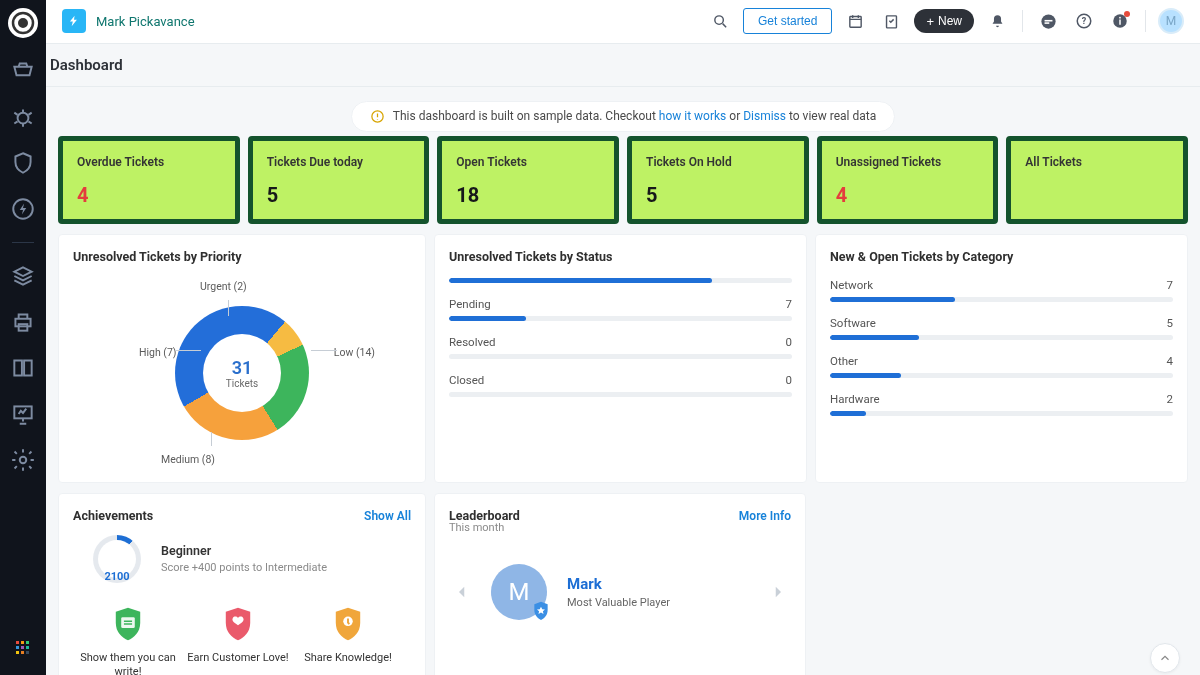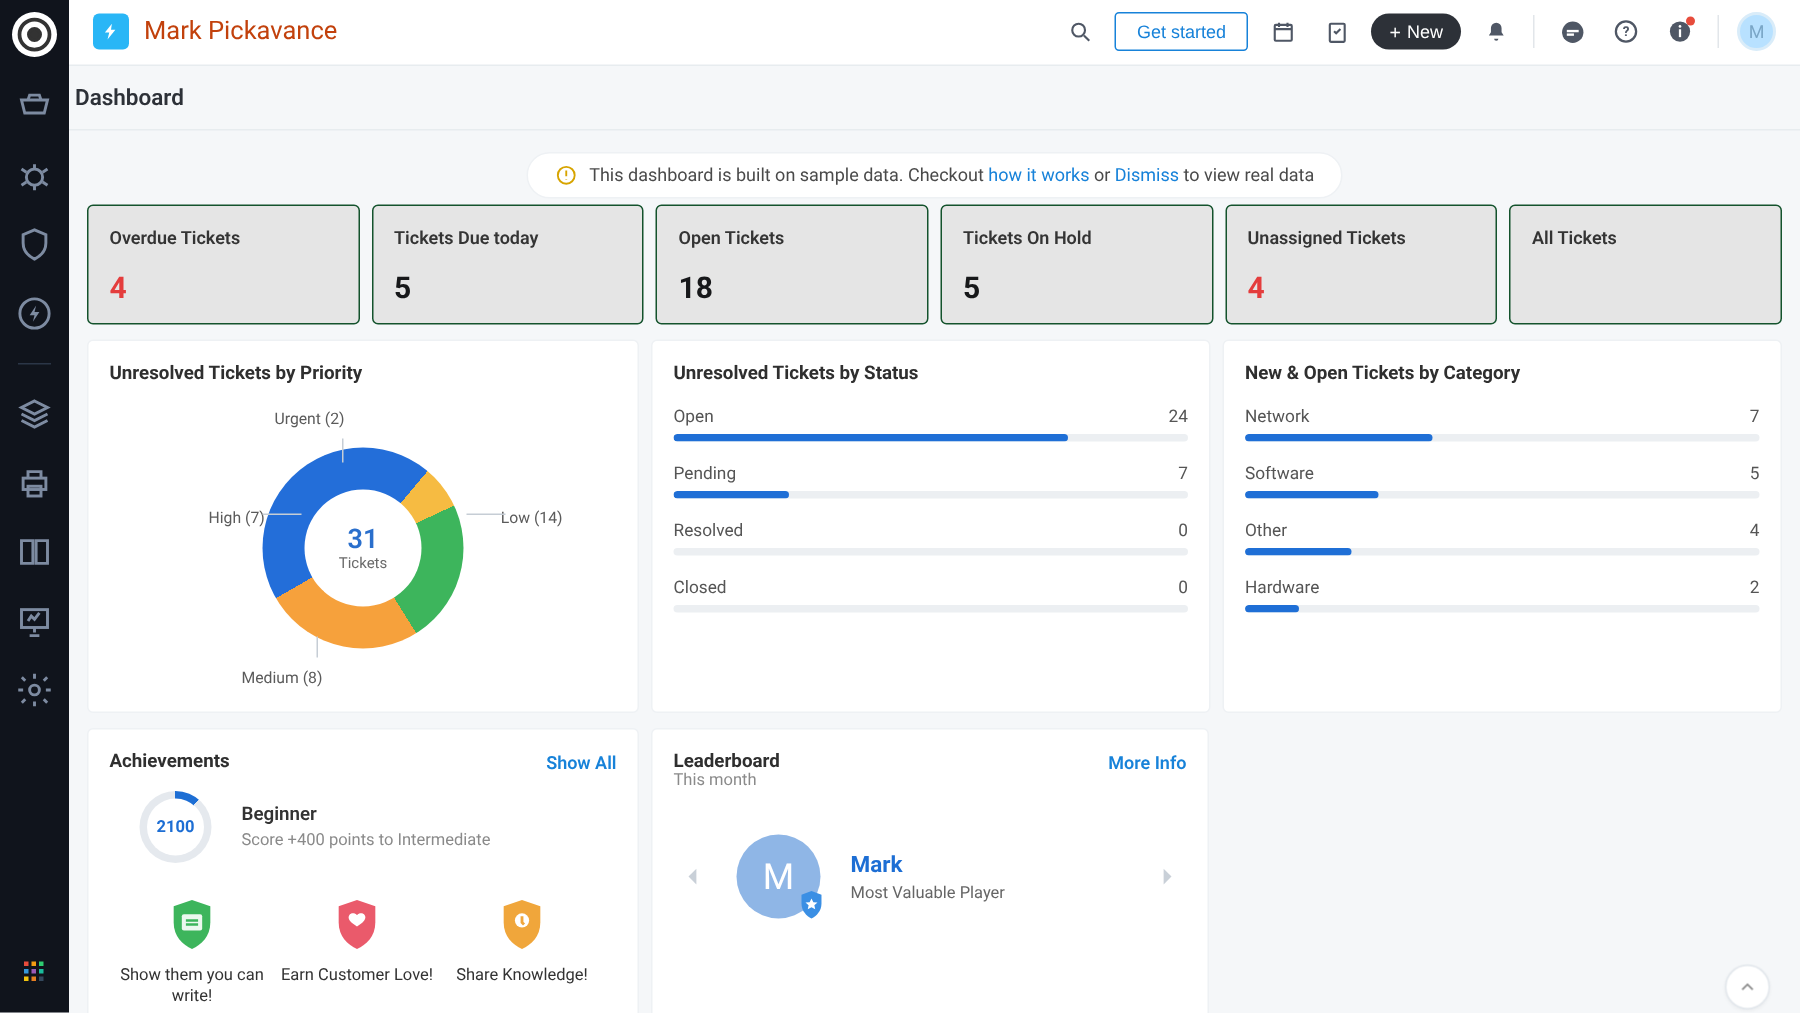--- a/index.html
+++ b/index.html
@@ -15,21 +15,21 @@
 .rail .dots-grid span:nth-child(1){background:#e74c3c}.rail .dots-grid span:nth-child(2){background:#f39c12}.rail .dots-grid span:nth-child(3){background:#2ecc71}
 .rail .dots-grid span:nth-child(4){background:#3498db}.rail .dots-grid span:nth-child(5){background:#9b59b6}.rail .dots-grid span:nth-child(6){background:#1abc9c}
 .rail .dots-grid span:nth-child(7){background:#f1c40f}.rail .dots-grid span:nth-child(8){background:#e67e22}.rail .dots-grid span:nth-child(9){background:#34495e}
 
 .app { position:absolute; left:46px; top:0; right:0; bottom:0; display:flex; flex-direction:column; }
 
 
 .topbar { height:44px; background:#fff; border-bottom:1px solid #e7ecef; display:flex; align-items:center; padding:0 16px; gap:10px; }
 .brand { width:24px; height:24px; background:#29b6f6; border-radius:4px; display:flex; align-items:center; justify-content:center; color:#fff; }
 .brand svg{width:14px;height:14px}
-.user-name { font-size:17px; color:#c2410c; }
+.user-name { font-size:13px; color:#0f766e; }
 .topbar .spacer{flex:1}
 .top-icon{width:26px;height:26px;display:flex;align-items:center;justify-content:center;color:#4f5765;cursor:pointer;position:relative}
 .btn-outline{border:1px solid #1782d9;color:#1782d9;background:#fff;font-size:12px;padding:5px 14px;border-radius:3px;cursor:pointer}
 .btn-new{background:#2d3138;color:#fff;border:none;font-size:12px;padding:5px 12px;border-radius:14px;cursor:pointer;display:flex;align-items:center;gap:4px}
 .top-sep{width:1px;height:22px;background:#e2e6ea;margin:0 2px}
 .notif-dot{position:absolute;top:3px;right:3px;width:6px;height:6px;border-radius:50%;background:#e74c3c}
 .avatar{width:26px;height:26px;border-radius:50%;background:#b8e1ff;color:#7aa6c7;display:flex;align-items:center;justify-content:center;font-size:12px;border:2px solid #d9ecf9}
 
 
 .page-bar{background:#f5f7f9;border-bottom:1px solid #e7ecef;padding:12px 4px}
@@ -37,21 +37,21 @@
 
 
 .notice-wrap{display:flex;justify-content:center;padding:10px 0 4px}
 .notice{background:#fff;border:1px solid #eef1f4;border-radius:20px;padding:7px 18px;font-size:12px;color:#4a4a4a;display:flex;align-items:center;gap:8px}
 .notice a{color:#1782d9;text-decoration:none;cursor:pointer}
 .notice .info-ico{color:#d7a400}
 
 
 .content{padding:4px 12px 12px;overflow-y:auto;height:calc(100% - 44px - 42px)}
 .stat-row{display:flex;gap:8px;margin-bottom:10px}
-.stat{flex:1;background:#e5e5e5;border-radius:4px;padding:14px 14px 12px;border:1px solid #14532d}
+.stat{flex:1;background:#bef264;border-radius:4px;padding:14px 14px 12px;border:5px solid #14532d}
 .stat-label{font-size:12px;font-weight:600;color:#343434;margin-bottom:14px}
 .stat-val{font-size:20px;font-weight:700;color:#17181a}
 .stat-val.red{color:#e43d3d}
 
 .panels-row{display:flex;gap:8px;margin-bottom:10px}
 .panel{background:#fff;border:1px solid #eef1f4;border-radius:4px;padding:14px}
 .panel h3{font-size:12.5px;font-weight:700;color:#2f2f2f;margin-bottom:14px}
 .panel.pri{flex:0 0 368px}
 .panel.bars{flex:1}
 
@@ -72,21 +72,21 @@
 
 
 .bottom-row{display:flex;gap:8px}
 .panel.ach{flex:0 0 368px}
 .panel.lead{flex:0 0 372px}
 .panel .hdr{display:flex;justify-content:space-between;align-items:flex-end;margin-bottom:8px}
 .panel .hdr a{font-size:12px;color:#1782d9;font-weight:600;cursor:pointer;text-decoration:none}
 .panel .sub{font-size:11px;color:#8a8a8a;margin-top:-10px;margin-bottom:16px}
 
 .lvl{display:flex;align-items:center;gap:20px;padding:4px 20px 12px}
-.score-ring{width:48px;height:48px;border-radius:50%;position:relative;background:conic-gradient(#1d6ed4 0 40deg,#e5e9ee 40deg 360deg);display:flex;align-items:center;justify-content:center}
+.score-ring{width:48px;height:48px;border-radius:50%;position:relative;background:conic-gradient(#1d6ed4 0 40deg,#e5e9ee 40deg 360deg);display:flex;align-items:flex-end;justify-content:center}
 .score-ring::after{content:"";position:absolute;inset:5px;background:#fff;border-radius:50%}
 .score-num{position:relative;z-index:1;font-size:11px;font-weight:700;color:#1d6ed4}
 .lvl-txt .t1{font-size:12.5px;font-weight:600;color:#333}
 .lvl-txt .t2{font-size:11px;color:#8a8a8a;margin-top:3px}
 
 .badges{display:flex;justify-content:flex-start;text-align:center;margin-top:10px}
 .badge{display:flex;flex-direction:column;align-items:center;gap:8px;width:110px}
 .shield{width:34px;height:38px;position:relative}
 .shield svg{width:100%;height:100%}
 .badge .bt{font-size:11px;color:#333;line-height:1.3}
@@ -292,39 +292,35 @@
 
     <div class="panels-row">
       <div class="panel pri">
         <h3>Unresolved Tickets by Priority</h3>
         <div class="donut-wrap">
           <div class="donut"></div>
           <div class="donut-center">
             <span class="num">31</span>
             <span>Tickets</span>
           </div>
-          <span class="d-label" style="top:2px;left:110px">Urgent (2)</span>
+          <span class="d-label" style="top:2px;left:127px">Urgent (2)</span>
           <div class="d-line" style="top:22px;left:155px;width:1px;height:16px"></div>
           <span class="d-label" style="top:68px;left:66px">High (7)</span>
           <div class="d-line" style="top:72px;left:102px;width:26px"></div>
           <span class="d-label" style="bottom:2px;left:88px">Medium (8)</span>
           <div class="d-line" style="bottom:22px;left:138px;width:1px;height:14px"></div>
           <span class="d-label" style="top:68px;right:36px">Low (14)</span>
           <div class="d-line" style="top:72px;right:74px;width:26px"></div>
         </div>
       </div>
 
       <div class="panel bars">
         <h3>Unresolved Tickets by Status</h3>
         <div id="status-bars">
             <div class="bar-item">
-              <div class="bar-head">
-                <span>Open</span>
-                <span>24</span>
-              </div>
               <div class="bar-track">
                 <div class="bar-fill" style="width:76.80000000000001%"></div>
               </div>
             </div>
             <div class="bar-item">
               <div class="bar-head">
                 <span>Pending</span>
                 <span>7</span>
               </div>
               <div class="bar-track">

